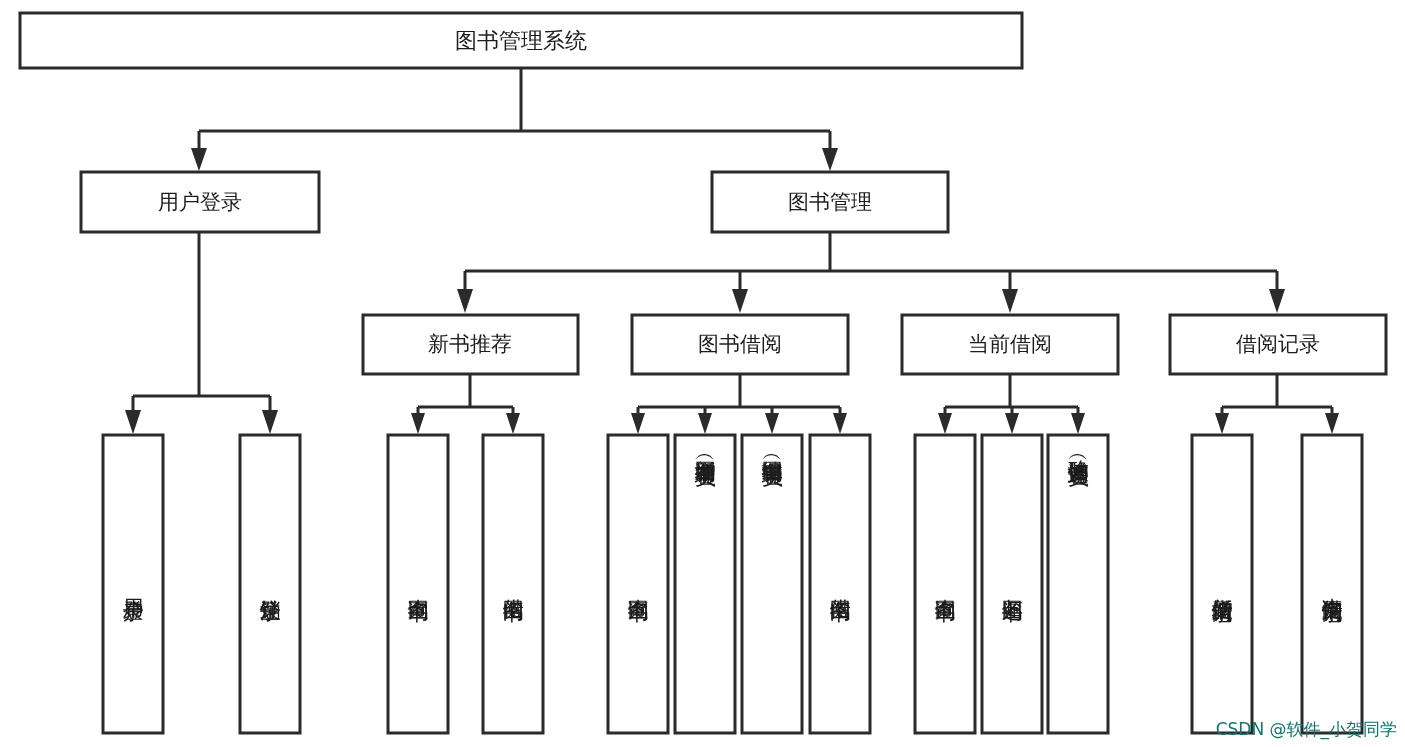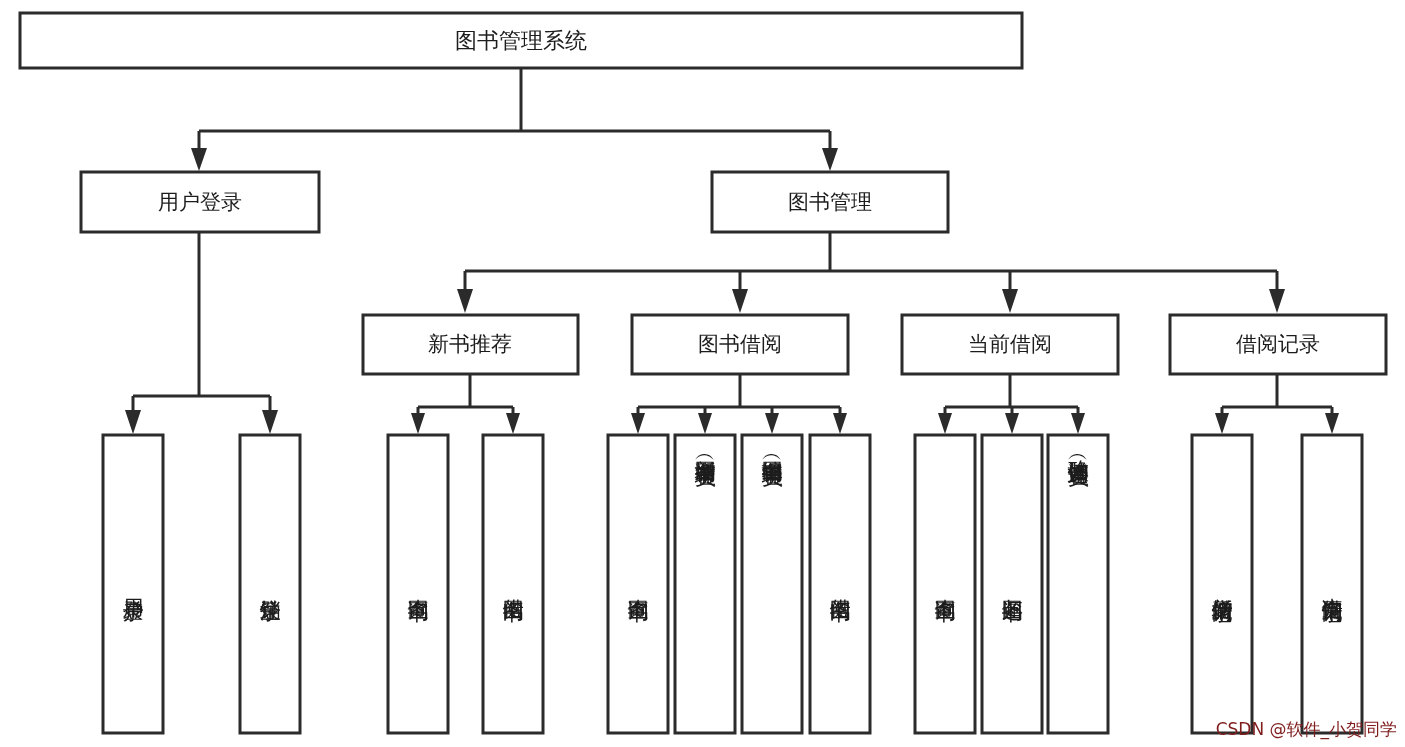--- a/index.html
+++ b/index.html
@@ -73,21 +73,21 @@
     color: #1c1c1c;
     letter-spacing: 1px;
     white-space: nowrap;
   }
   .watermark {
     position: absolute;
     right: 8px;
     bottom: 6px;
     font-family: "DejaVu Sans", "Liberation Sans", sans-serif;
     font-size: 17px;
-    color: #7f1d1d;
+    color: #0f766e;
     white-space: nowrap;
     user-select: none;
   }
 </style>
 </head>
 <body>
 
 <div id="diagram-root">
 
   <svg class="diagram-canvas" viewBox="0 0 1405 747">

